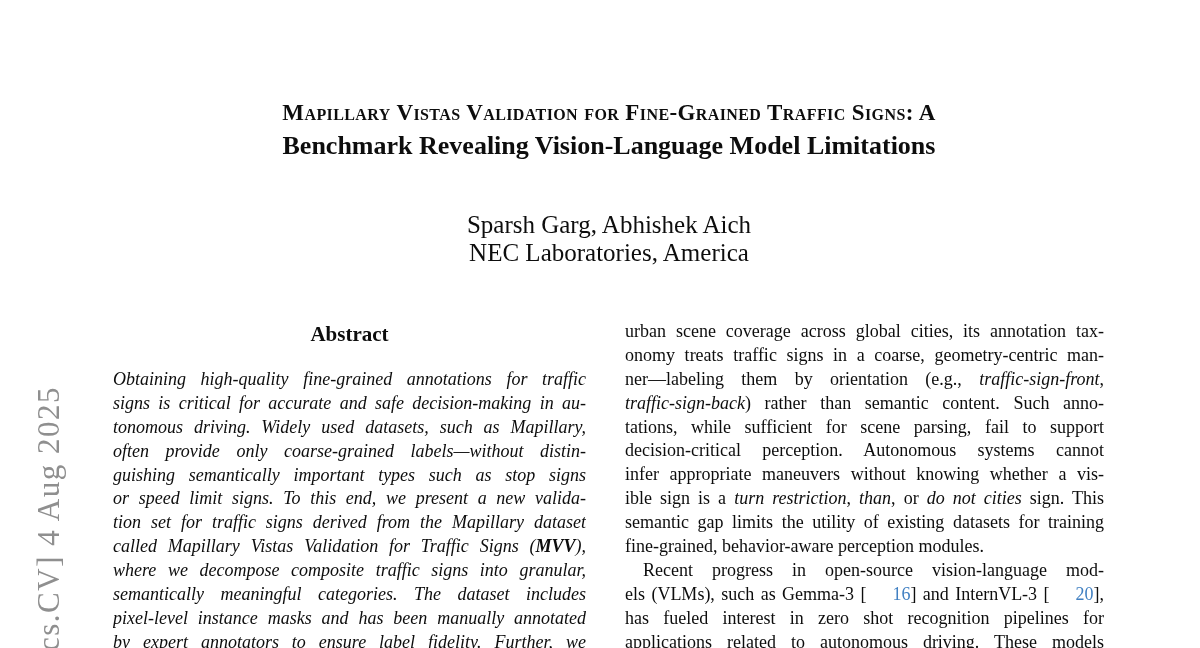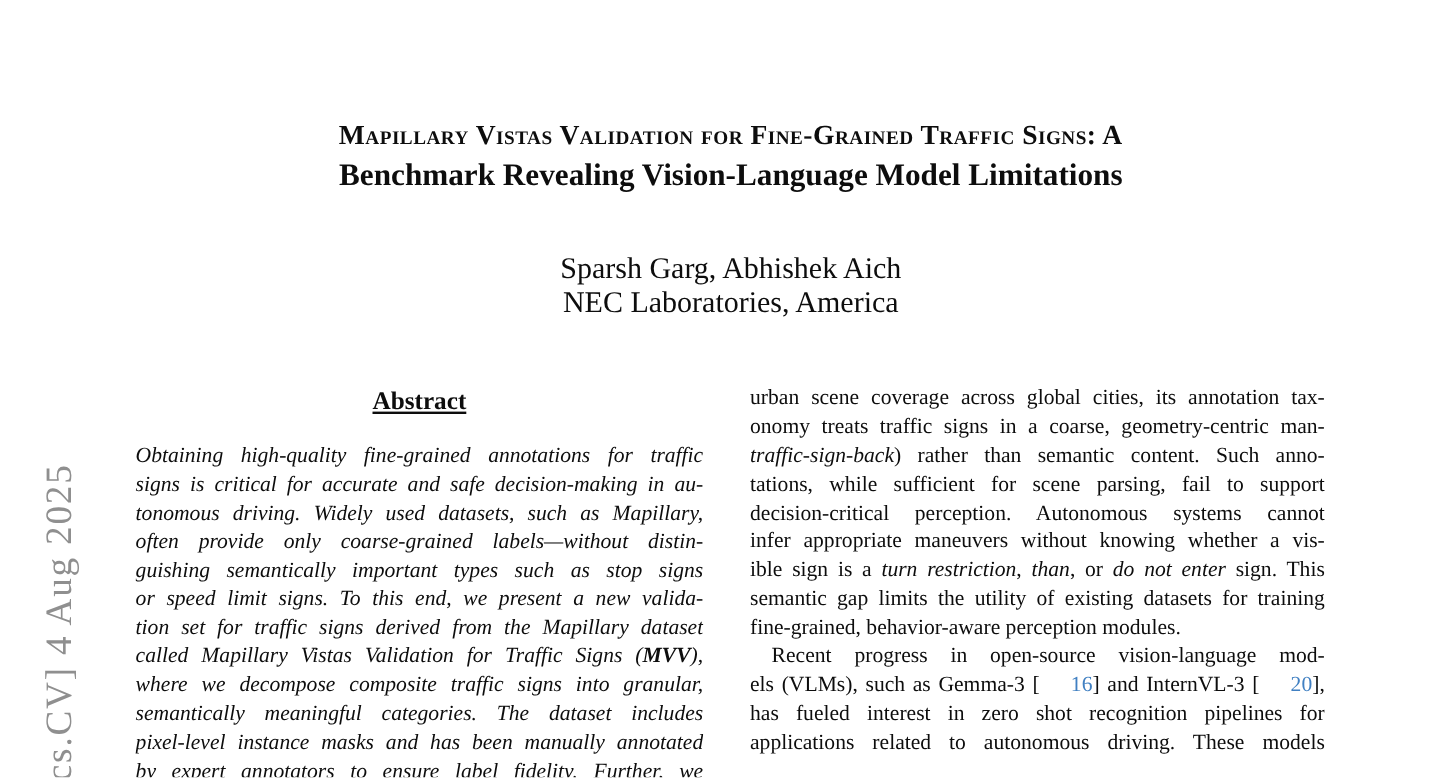--- a/index.html
+++ b/index.html
@@ -59,21 +59,20 @@
     left: 113px;
     top: 322px;
     width: 473px;
   }
   .abstract-heading {
     font-size: 21px;
     line-height: 24px;
     font-weight: bold;
     text-align: center;
     margin: 0;
-    text-decoration: underline;
   }
   .abstract-para {
     margin-top: 22px;
     font-style: italic;
   }
   .col-intro {
     position: absolute;
     left: 625px;
     top: 320px;
     width: 479px;
@@ -126,25 +125,26 @@
         <div class="tline"><span>where we decompose composite traffic signs into granular,</span></div>
         <div class="tline"><span>semantically meaningful categories. The dataset includes</span></div>
         <div class="tline"><span>pixel-level instance masks and has been manually annotated</span></div>
         <div class="tline"><span>by expert annotators to ensure label fidelity. Further, we</span></div>
       </div>
   </div>
 
   <div class="col-intro" id="intro-lines">
       <div class="tline"><span>urban scene coverage across global cities, its annotation tax-</span></div>
       <div class="tline"><span>onomy treats traffic signs in a coarse, geometry-centric man-</span></div>
+      <div class="tline"><span>ner—labeling them by orientation (e.g., </span><span class="seg-i">traffic-sign-front</span><span>,</span></div>
       <div class="tline"><span class="seg-i">traffic-sign-back</span><span>) rather than semantic content. Such anno-</span></div>
       <div class="tline"><span>tations, while sufficient for scene parsing, fail to support</span></div>
       <div class="tline"><span>decision-critical perception. Autonomous systems cannot</span></div>
       <div class="tline"><span>infer appropriate maneuvers without knowing whether a vis-</span></div>
-      <div class="tline"><span>ible sign is a </span><span class="seg-i">turn restriction</span><span>, </span><span class="seg-i">than</span><span>, or </span><span class="seg-i">do not enter</span><span> sign. This</span></div>
+      <div class="tline"><span>ible sign is a </span><span class="seg-i">turn restriction</span><span>, </span><span class="seg-i">than</span><span>, or </span><span class="seg-i">do not cities</span><span> sign. This</span></div>
       <div class="tline"><span>semantic gap limits the utility of existing datasets for training</span></div>
       <div class="tline nojust"><span>fine-grained, behavior-aware perception modules.</span></div>
       <div class="tline ind"><span>Recent progress in open-source vision-language mod-</span></div>
       <div class="tline"><span>els (VLMs), such as Gemma-3 [</span><span class="seg-cite">16</span><span>] and InternVL-3 [</span><span class="seg-cite">20</span><span>],</span></div>
       <div class="tline"><span>has fueled interest in zero shot recognition pipelines for</span></div>
       <div class="tline"><span>applications related to autonomous driving. These models</span></div>
     </div>
 
 </div>
 

